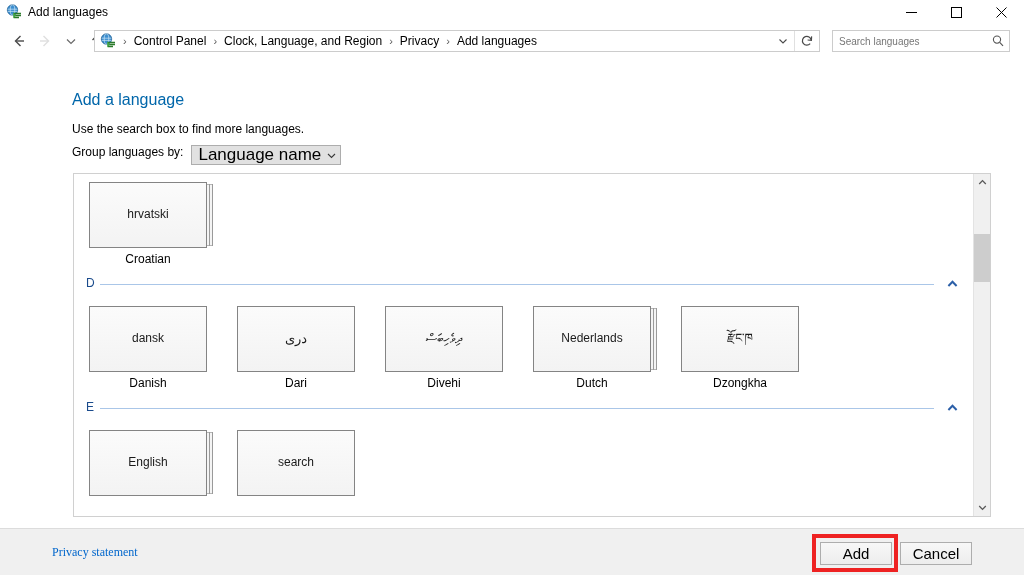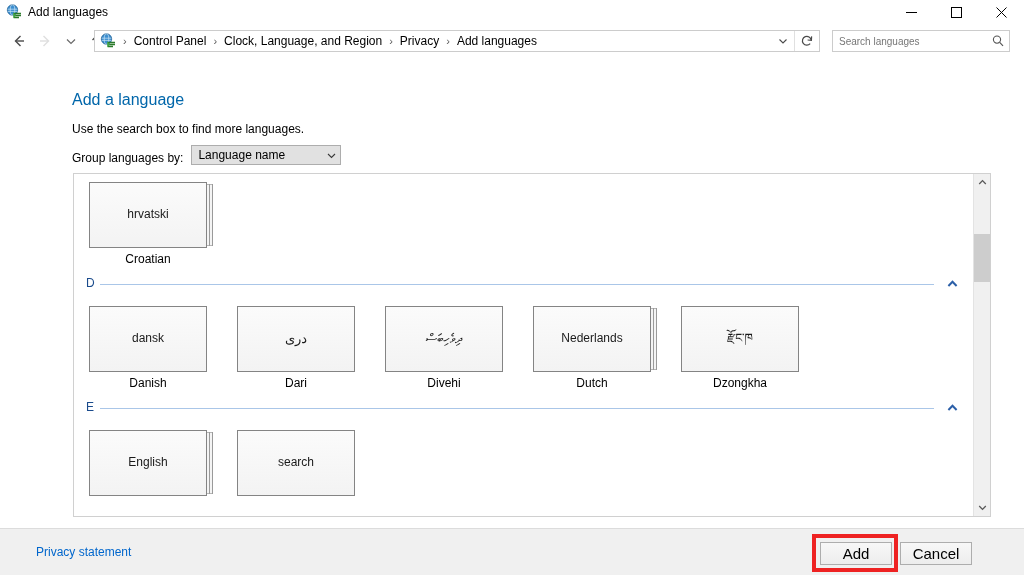--- a/index.html
+++ b/index.html
@@ -157,40 +157,40 @@
     position: absolute;
     left: 52px; top: 64px;
     font-size: 12px;
     color: #000;
     white-space: nowrap;
   }
   .groupby-row {
     position: absolute;
     left: 52px; top: 87px;
     display: flex;
-    align-items: flex-end;
+    align-items: flex-start;
   }
   .groupby-label {
     font-size: 12px;
     color: #000;
     margin-right: 8px;
     white-space: nowrap;
   }
   .combo {
     width: 150px; height: 20px;
     background: #e1e1e1;
     border: 1px solid #adadad;
     box-sizing: border-box;
     display: flex;
     align-items: center;
     cursor: default;
     position: relative;
   }
   .combo-text {
-    font-size: 12px;
+    font-size: 17px;
     color: #000;
     padding-left: 6px;
     flex: 1;
     white-space: nowrap;
   }
   .combo-arrow {
     width: 18px;
     display: flex; align-items: center; justify-content: center;
   }
 
@@ -354,25 +354,26 @@
     background: #dcdcdc;
   }
   .footer {
     position: absolute;
     left: 0; top: 529px;
     width: 1024px; height: 46px;
     background: #f0f0f0;
   }
   .privacy-link {
     position: absolute;
-    left: 36px; top: 16px;
+    left: 52px; top: 16px;
     font-size: 12px;
     color: #0066cc;
     cursor: pointer;
     white-space: nowrap;
+    font-family: Liberation Serif, serif;
   }
   .btn {
     position: absolute;
     width: 72px; height: 23px;
     background: linear-gradient(to bottom, #f7f7f7 0%, #ededed 100%);
     border: 1px solid #adadad;
     box-sizing: border-box;
     font-family: "Liberation Sans", sans-serif;
     font-size: 15px;
     color: #000;

